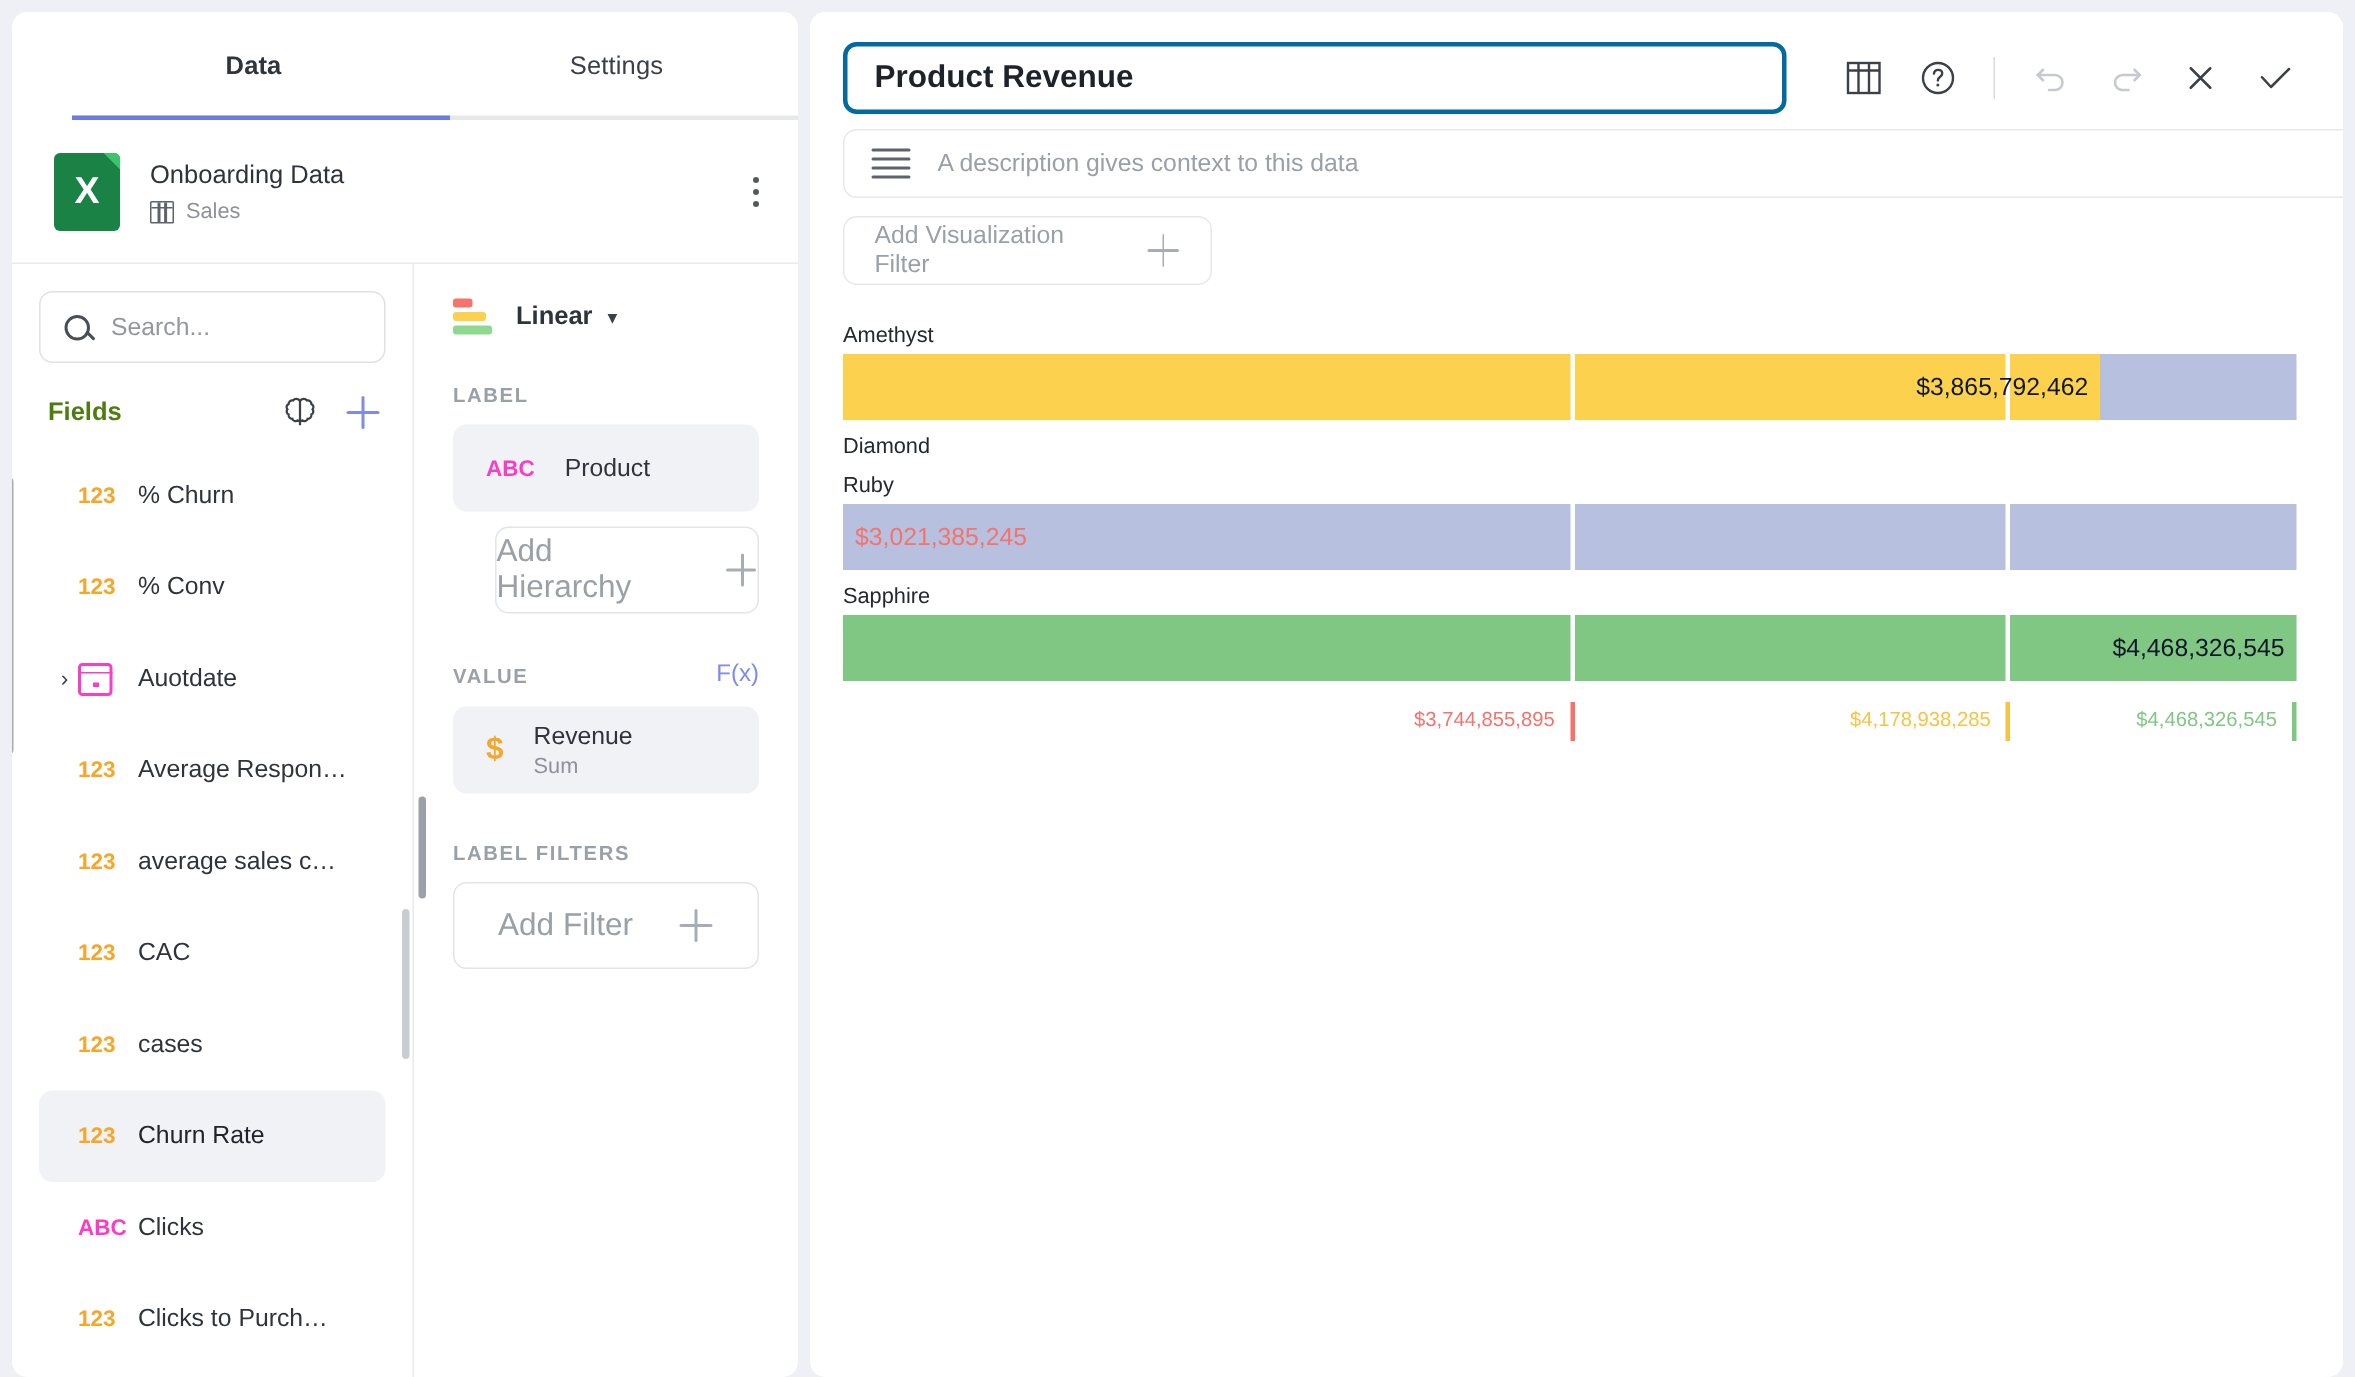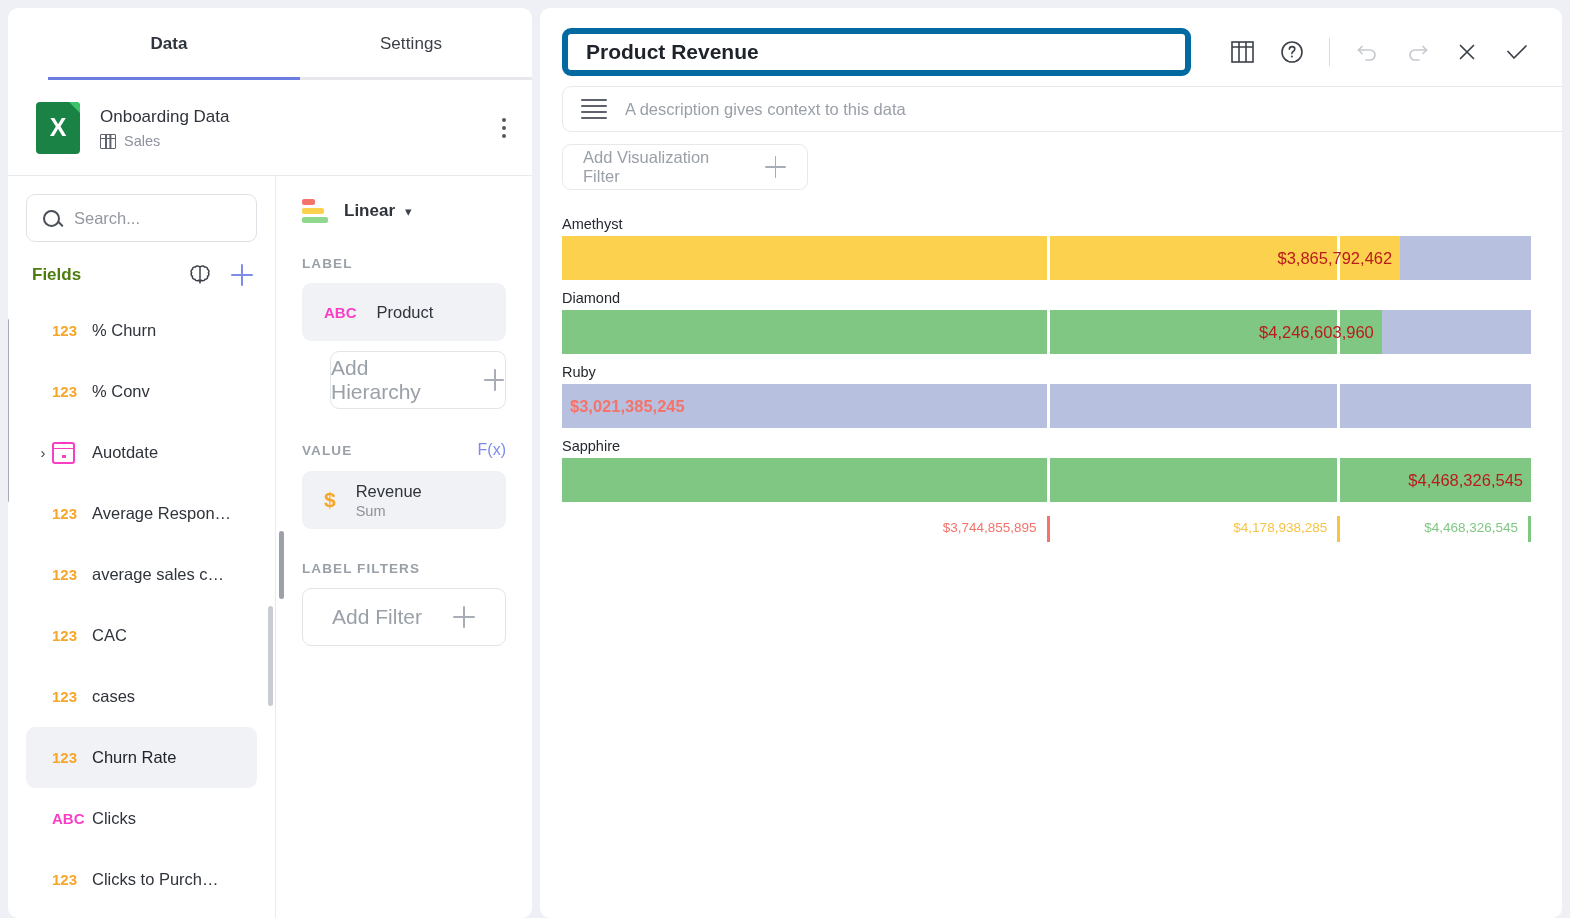--- a/index.html
+++ b/index.html
@@ -235,21 +235,21 @@
     flex: 1;
     background: #fff;
     border-radius: 10px;
     padding: 20px 22px 0 22px;
     position: relative;
     overflow: hidden;
   }
   .title-row { display: flex; align-items: flex-start; gap: 20px; }
   .title-input {
     flex: 1;
-    height: 48px; border: 6px solid #0369a1; border-radius: 9px;
+    height: 48px; border: 3px solid #0369a1; border-radius: 9px;
     display: flex; align-items: center; padding: 0 18px;
     font-size: 21px; font-weight: bold; color: #1e222a;
     cursor: text;
   }
   .toolbar { display: flex; align-items: center; gap: 4px; height: 48px; padding-left: 8px; }
   .tb-btn {
     width: 46px; height: 46px; display:flex; align-items:center; justify-content:center;
     cursor: pointer;
   }
   .tb-sep { width: 1px; height: 28px; background: #d8dade; margin: 0 10px; }
@@ -286,25 +286,25 @@
     background: #b7c0df;
     overflow: hidden;
   }
   .bar-fill { position: absolute; left: 0; top: 0; bottom: 0; }
   .bar-div {
     position: absolute; top: 0; bottom: 0; width: 3px; background: #ffffff;
   }
   .bar-value {
     position: absolute; top: 0; bottom: 0;
     display: flex; align-items: center;
-    font-size: 16.5px; font-weight: 500; color: #b91c1c;
+    font-size: 16.5px; font-weight: 500; color: #0f172a;
     white-space: nowrap;
   }
   .bar-value.inside-end { padding-right: 8px; }
-  .bar-value.outside-start { left: 8px; color: #f4736b; font-weight: bold; }
+  .bar-value.outside-start { left: 8px; color: #f4736b; }
 
   .axis { position: relative; height: 34px; width: 969px; margin-top: 2px; }
   .axis-tick {
     position: absolute; top: 4px; width: 3px; height: 26px;
   }
   .axis-tick-label {
     position: absolute; top: 8px; font-size: 13.5px; white-space: nowrap;
     transform: translateX(-100%); padding-right: 10px;
   }
 </style>
@@ -526,26 +526,20 @@
         <div class="bar-track">
           <div class="bar-fill" style="width:86.5%;background:#fcd14d;"></div>
           <div class="bar-div" style="left:50%;"></div>
           <div class="bar-div" style="left:80%;"></div>
           <div class="bar-value inside-end" style="left:0;width:86.5%;justify-content:flex-end;">$3,865,792,462</div>
         </div>
       </div>
 
       <div class="chart-row">
         <div class="row-label">Diamond</div>
-        <div class="bar-track">
-          <div class="bar-fill" style="width:84.6%;background:#7fc782;"></div>
-          <div class="bar-div" style="left:50%;"></div>
-          <div class="bar-div" style="left:80%;"></div>
-          <div class="bar-value inside-end" style="left:0;width:84.6%;justify-content:flex-end;">$4,246,603,960</div>
-        </div>
       </div>
 
       <div class="chart-row">
         <div class="row-label">Ruby</div>
         <div class="bar-track">
           <div class="bar-fill" style="width:0%;background:#f4736b;"></div>
           <div class="bar-div" style="left:50%;"></div>
           <div class="bar-div" style="left:80%;"></div>
           <div class="bar-value outside-start">$3,021,385,245</div>
         </div>

